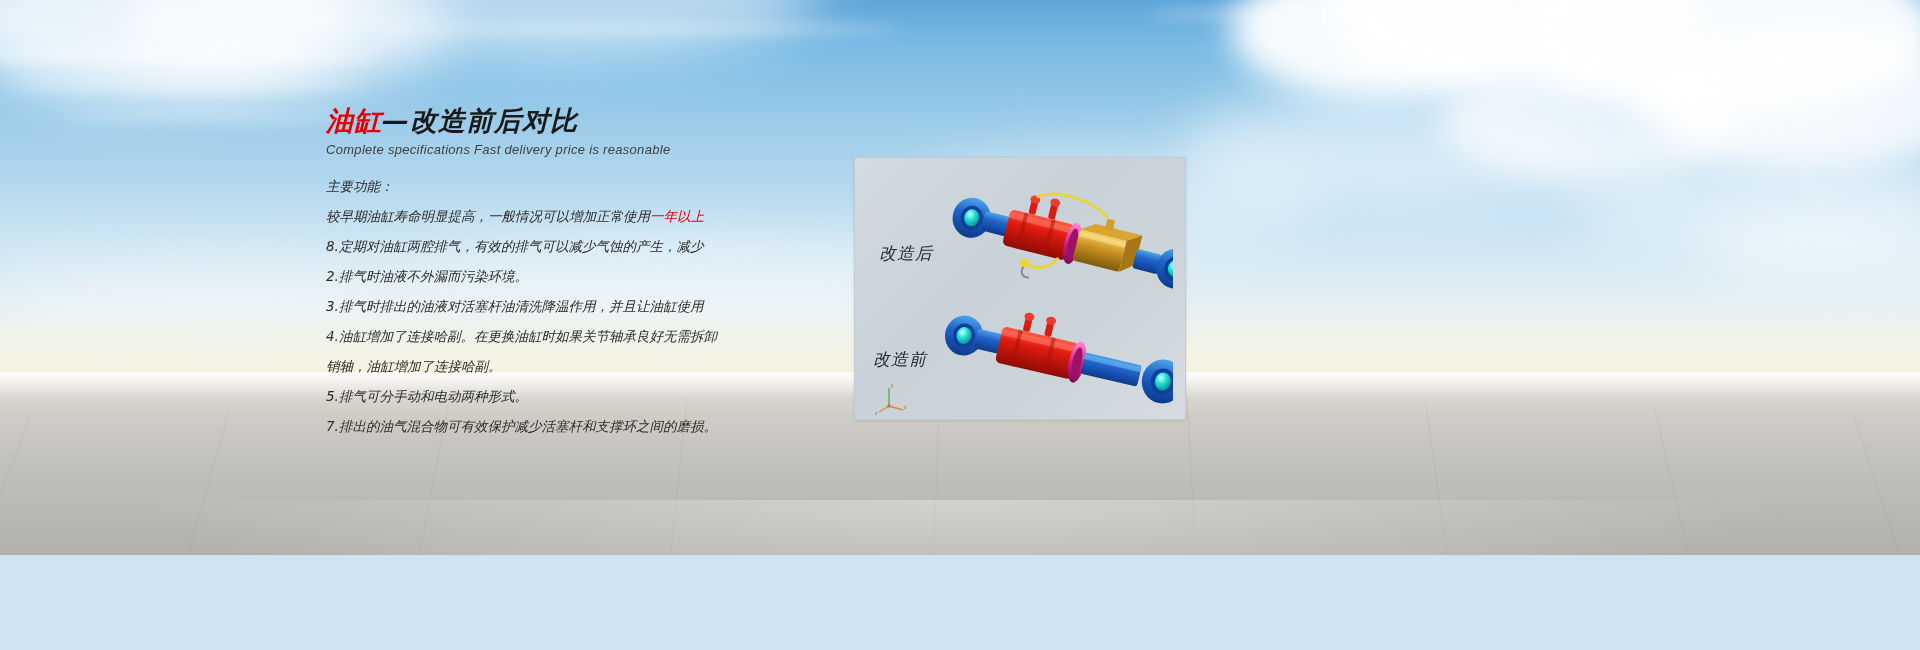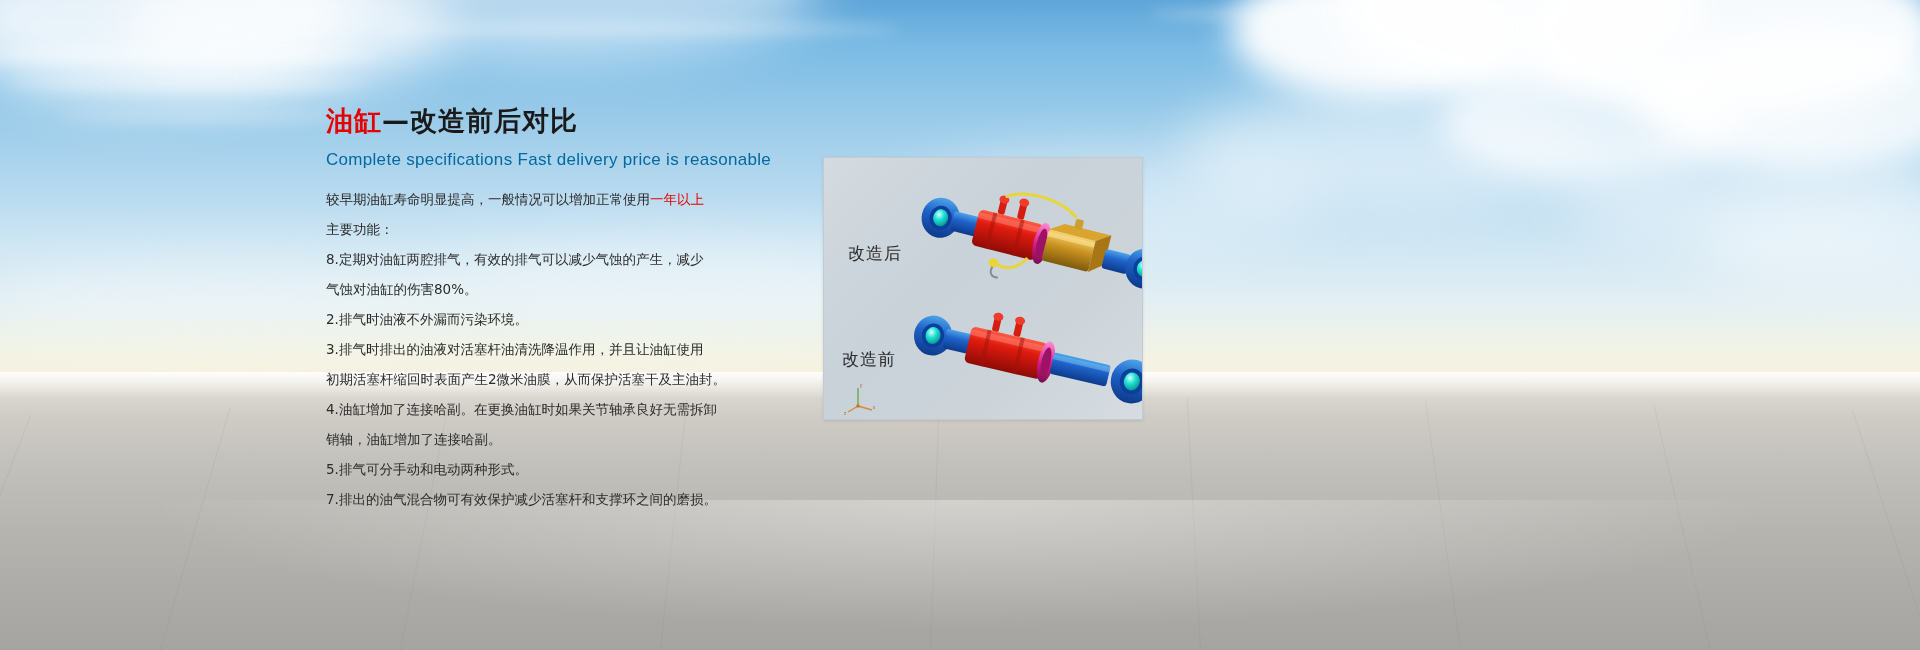--- a/index.html
+++ b/index.html
@@ -2,21 +2,21 @@
 <html><head>
 <meta charset="utf-8">
 <style>
   html,body{margin:0;padding:0;}
   body{
     width:1920px;height:650px;overflow:hidden;
     font-family:"DejaVu Sans","Liberation Sans",sans-serif;
     background:#cfe3f2;
   }
   #banner{
-    position:relative;width:1920px;height:650px;overflow:hidden;
+    position:relative;width:1920px;height:555px;overflow:hidden;font-style:italic;
   }
   
   .sky{
     position:absolute;left:0;top:0;width:1920px;height:395px;
     background:
       linear-gradient(to bottom,
         #5fa6d9 0%,
         #7bbbe4 12%,
         #9acbe9 30%,
         #b6d9ef 48%,
@@ -49,37 +49,38 @@
   }
 
   
   .content{position:absolute;left:326px;top:104px;width:430px;}
   .title{
     font-size:27px;font-weight:bold;letter-spacing:1px;color:#1a1a1a;
     line-height:34px;white-space:nowrap;margin:0;
   }
   .title .hl{color:#e60000;}
   .subtitle{
-    margin-top:12px;font-size:17px;color:#0369a1;letter-spacing:.3px;
+    margin-top:4px;font-size:13px;color:#404040;letter-spacing:.3px;
     white-space:nowrap;font-family:"Liberation Sans",sans-serif;
   }
   .body{margin-top:18px;}
   .body p{
     margin:0 0 7px 0;font-size:13.5px;color:#2b2b2b;line-height:23px;
     white-space:nowrap;
   }
   .body p .hl{color:#e60000;}
 
   
   .panel{
-    position:absolute;left:823px;top:157px;width:318px;height:261px;
+    position:absolute;left:854px;top:157px;width:318px;height:261px;
     background:linear-gradient(135deg,#d3dae0 0%,#c9d2d9 40%,#ccd4da 70%,#d6dce1 100%);
     border:1px solid #c2cbd2;
     box-shadow:0 1px 3px rgba(0,0,0,.10);
     overflow:hidden;
+    padding-left:12px;
   }
   .plabel{
     position:absolute;font-size:17px;color:#2b2b2b;letter-spacing:1px;
     font-family:"DejaVu Sans","Liberation Sans",sans-serif;
   }
   .plabel.after{left:24px;top:84px;}
   .plabel.before{left:18px;top:190px;}
   svg{display:block;}
 </style>
 </head>
@@ -133,27 +134,25 @@
     <div class="tileV" style="left:1710px;height:252px;transform:rotate(-13deg);opacity:.35;"></div>
     <div class="tileV" style="left:1930px;height:252px;transform:rotate(-18deg);opacity:.35;"></div>
     <div class="gshade"></div>
   </div>
 
   <div class="content">
     <h1 class="title"><span class="hl">油缸</span><span>—改造前后对比</span></h1>
     <div class="subtitle">Complete specifications Fast delivery price is reasonable</div>
 
     <div class="body">
+      <p>主要功能：</p>
       <p><span>较早期油缸寿命明显提高，一般情况可以增加正常使用</span><span class="hl">一年以上</span></p>
-      <p>主要功能：</p>
       <p>8.定期对油缸两腔排气，有效的排气可以减少气蚀的产生，减少</p>
-      <p>气蚀对油缸的伤害80%。</p>
       <p>2.排气时油液不外漏而污染环境。</p>
       <p>3.排气时排出的油液对活塞杆油清洗降温作用，并且让油缸使用</p>
-      <p>初期活塞杆缩回时表面产生2微米油膜，从而保护活塞干及主油封。</p>
       <p>4.油缸增加了连接哈副。在更换油缸时如果关节轴承良好无需拆卸</p>
       <p>销轴，油缸增加了连接哈副。</p>
       <p>5.排气可分手动和电动两种形式。</p>
       <p>7.排出的油气混合物可有效保护减少活塞杆和支撑环之间的磨损。</p>
     </div>
   </div>
 
   <div class="panel">
 
     <div class="plabel after">改造后</div>

